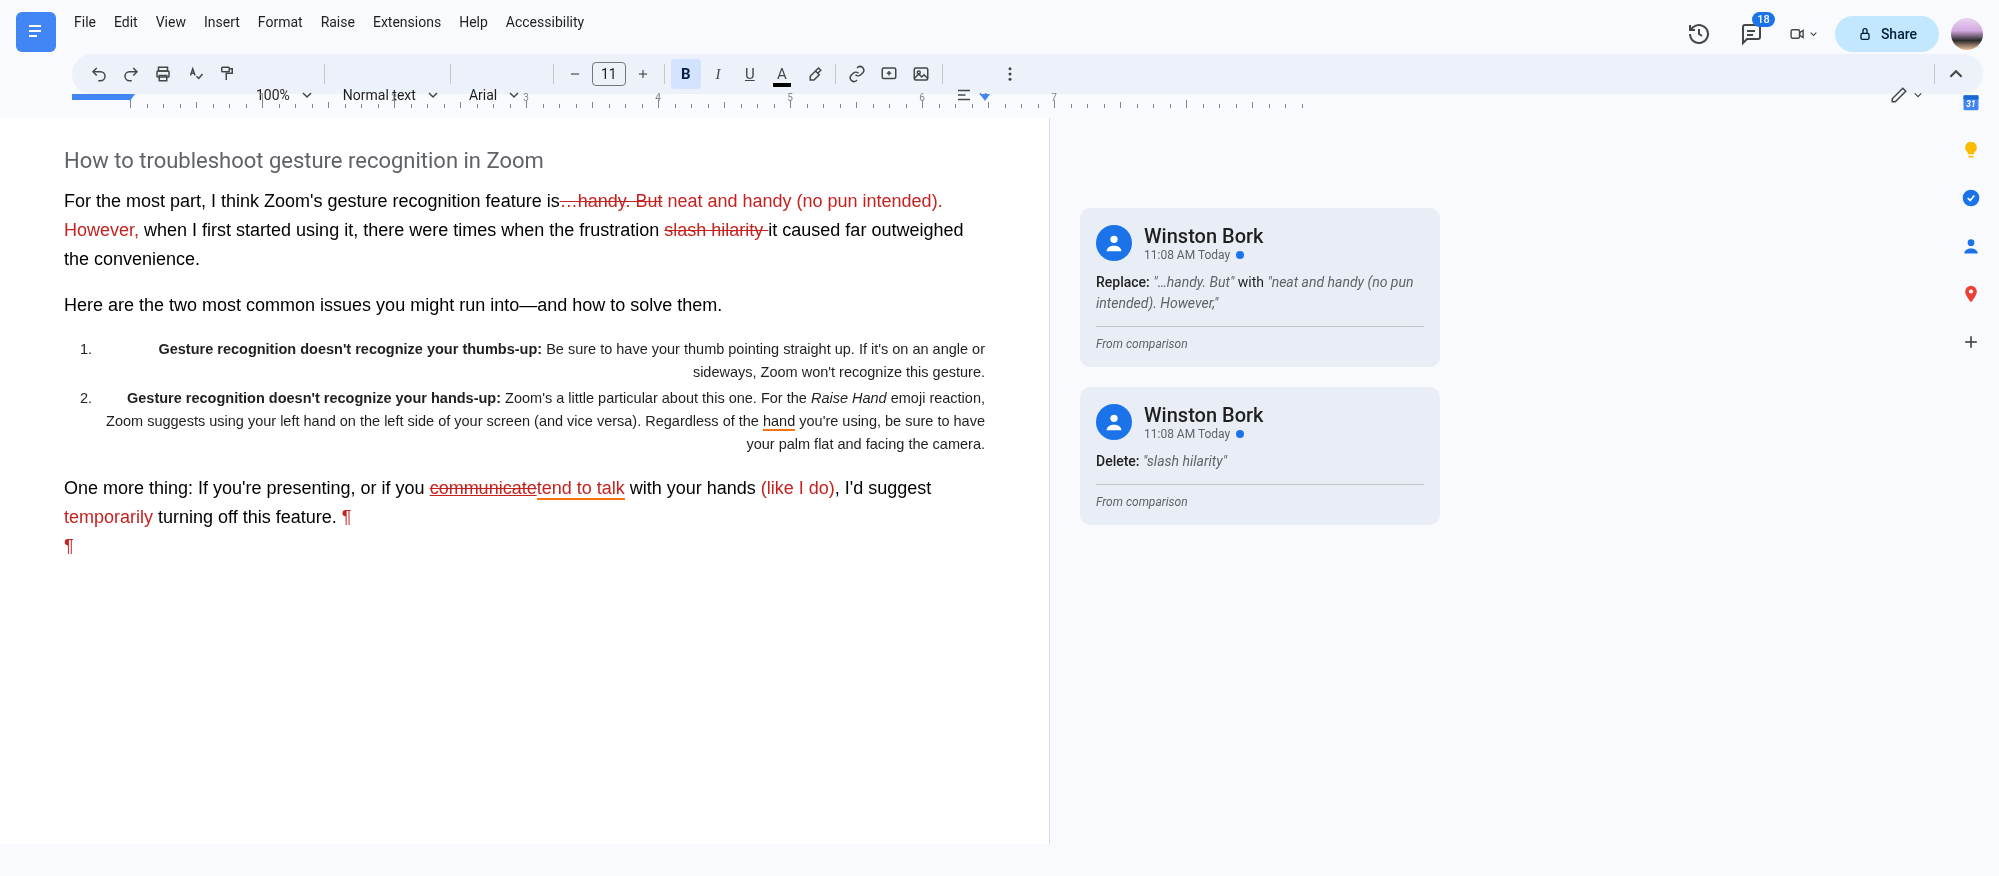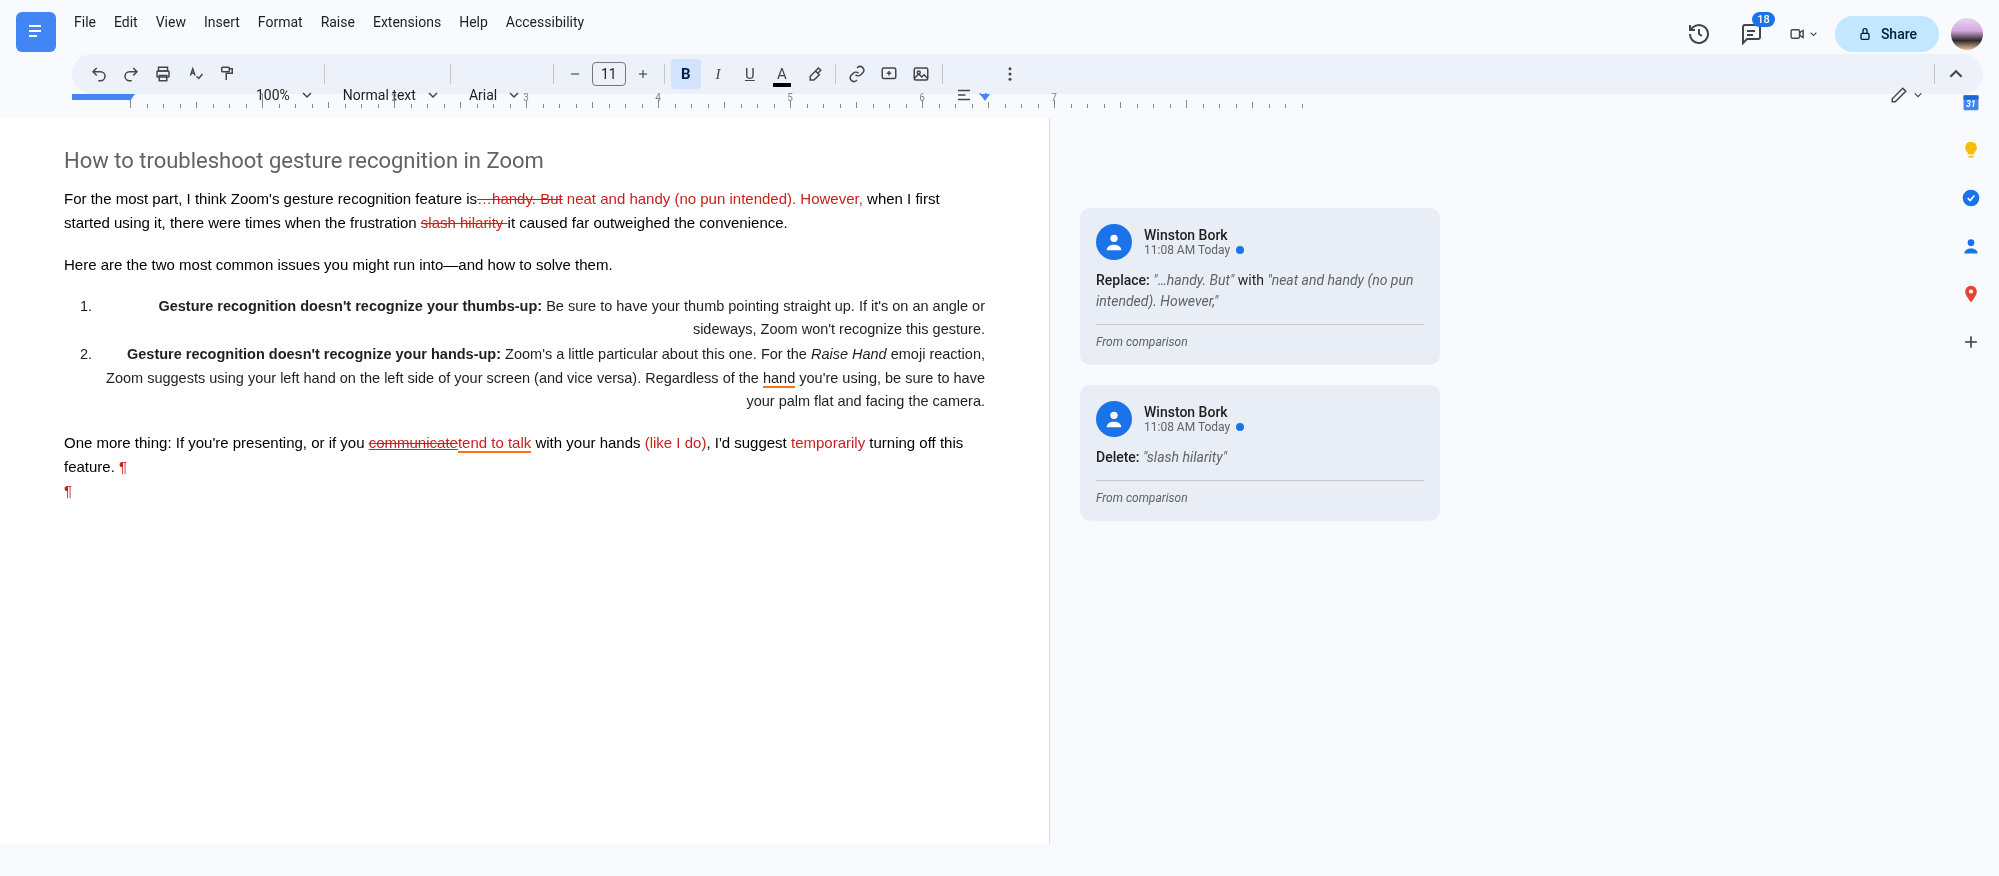--- a/index.html
+++ b/index.html
@@ -41,38 +41,38 @@
 .ruler-tick { position:absolute; bottom:0; width:1px; background:#80868b; }
 .ruler-num { position:absolute; top:-2px; transform:translateX(-50%); font-size:10px; }
 .indent-marker { position:absolute; top:0; width:0; height:0; border-left:5px solid transparent; border-right:5px solid transparent; }
 .indent-top { border-top:7px solid #4285f4; }
 .indent-region { position:absolute; top:0; height:6px; background:#4285f4; }
 
 
 .main { display:flex; margin-left: 0; height: calc(100vh - 150px); }
 .doc-area { flex: 0 0 1050px; background:white; padding: 30px 64px; overflow-y:auto; border-right: 1px solid #dadce0; }
 .doc-h { font-size: 22px; color:#5f6368; font-weight:400; margin-bottom:14px; }
-.doc-p { font-size: 15px; line-height:1.6; color:#000; margin-bottom:18px; font-family: Arial, sans-serif; }
+.doc-p { font-size: 18px; line-height:1.6; color:#000; margin-bottom:18px; font-family: Arial, sans-serif; }
 .strike-red { color:#c5221f; text-decoration:line-through; }
 .insert-red { color:#c5221f; }
 .strike-under { text-decoration: line-through underline; text-decoration-color: #c5221f; }
 .doc-ol { margin-left: 32px; font-size:14.5px; line-height:1.6; font-family:Arial, sans-serif; }
 .doc-ol li { margin-bottom: 2px; padding-left: 8px; text-align: right; }
 .doc-ol b { font-weight:bold; }
 .italic { font-style:italic;margin-top:16px; }
 .pilcrow { color:#c5221f; }
 .hand-under { border-bottom: 2px solid #f97316; }
 
 
 .comments { flex: 1; padding: 90px 20px 20px 30px; overflow-y:auto; }
 .comment-card { background:#e9eef6; border-radius:10px; padding:16px; margin-bottom:20px; max-width:360px; }
 .c-header { display:flex; gap:12px; align-items:center; margin-bottom:10px; }
 .c-avatar { width:36px; height:36px; border-radius:50%; background:#1a73e8; display:flex; align-items:center; justify-content:center; }
 .c-avatar svg { fill:white; }
-.c-name { font-weight:500; font-size:14px; color:#1f1f1f; }
+.c-name { font-weight:500; font-size:20px; color:#1f1f1f; }
 .c-time { font-size:12px; color:#5f6368; display:flex; align-items:center; gap:6px; }
 .c-dot { width:8px; height:8px; border-radius:50%; background:#1a73e8; }
 .c-body { font-size:14px; color:#1f1f1f; line-height:1.5; margin-bottom:12px; }
 .c-body .label { font-weight:500; }
 .c-body .quoted { font-style:italic; color:#5f6368; }
 .c-footer { border-top:1px solid #c4c7c5; padding-top:10px; font-size:12px; font-style:italic; color:#5f6368; }
 
 
 .siderail { position:fixed; right:0; top:80px; width:56px; display:flex; flex-direction:column; align-items:center; gap:28px; padding-top:12px; }
 .rail-icon { width:20px; height:20px; cursor:pointer;font-style:italic; }

